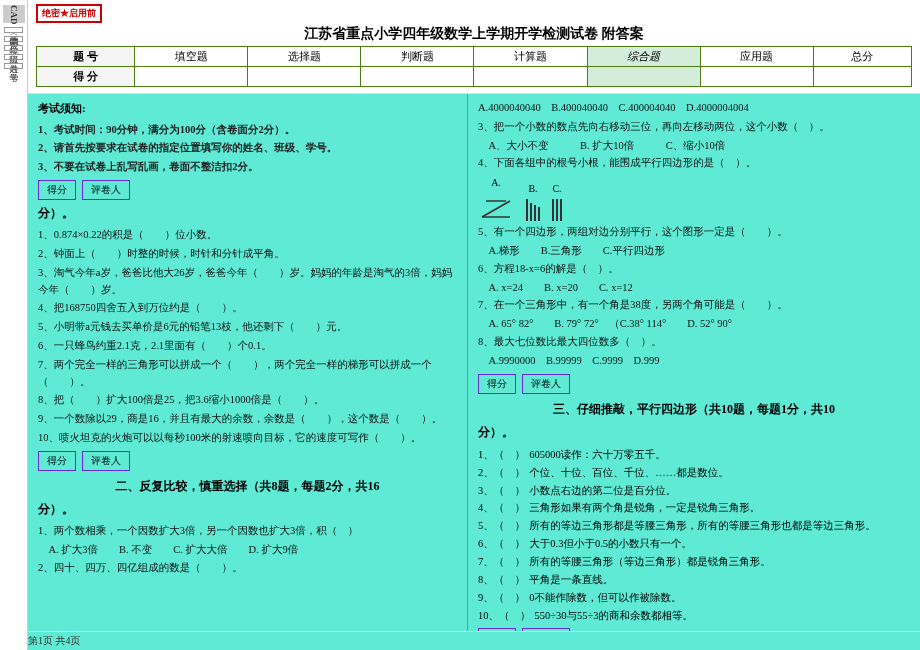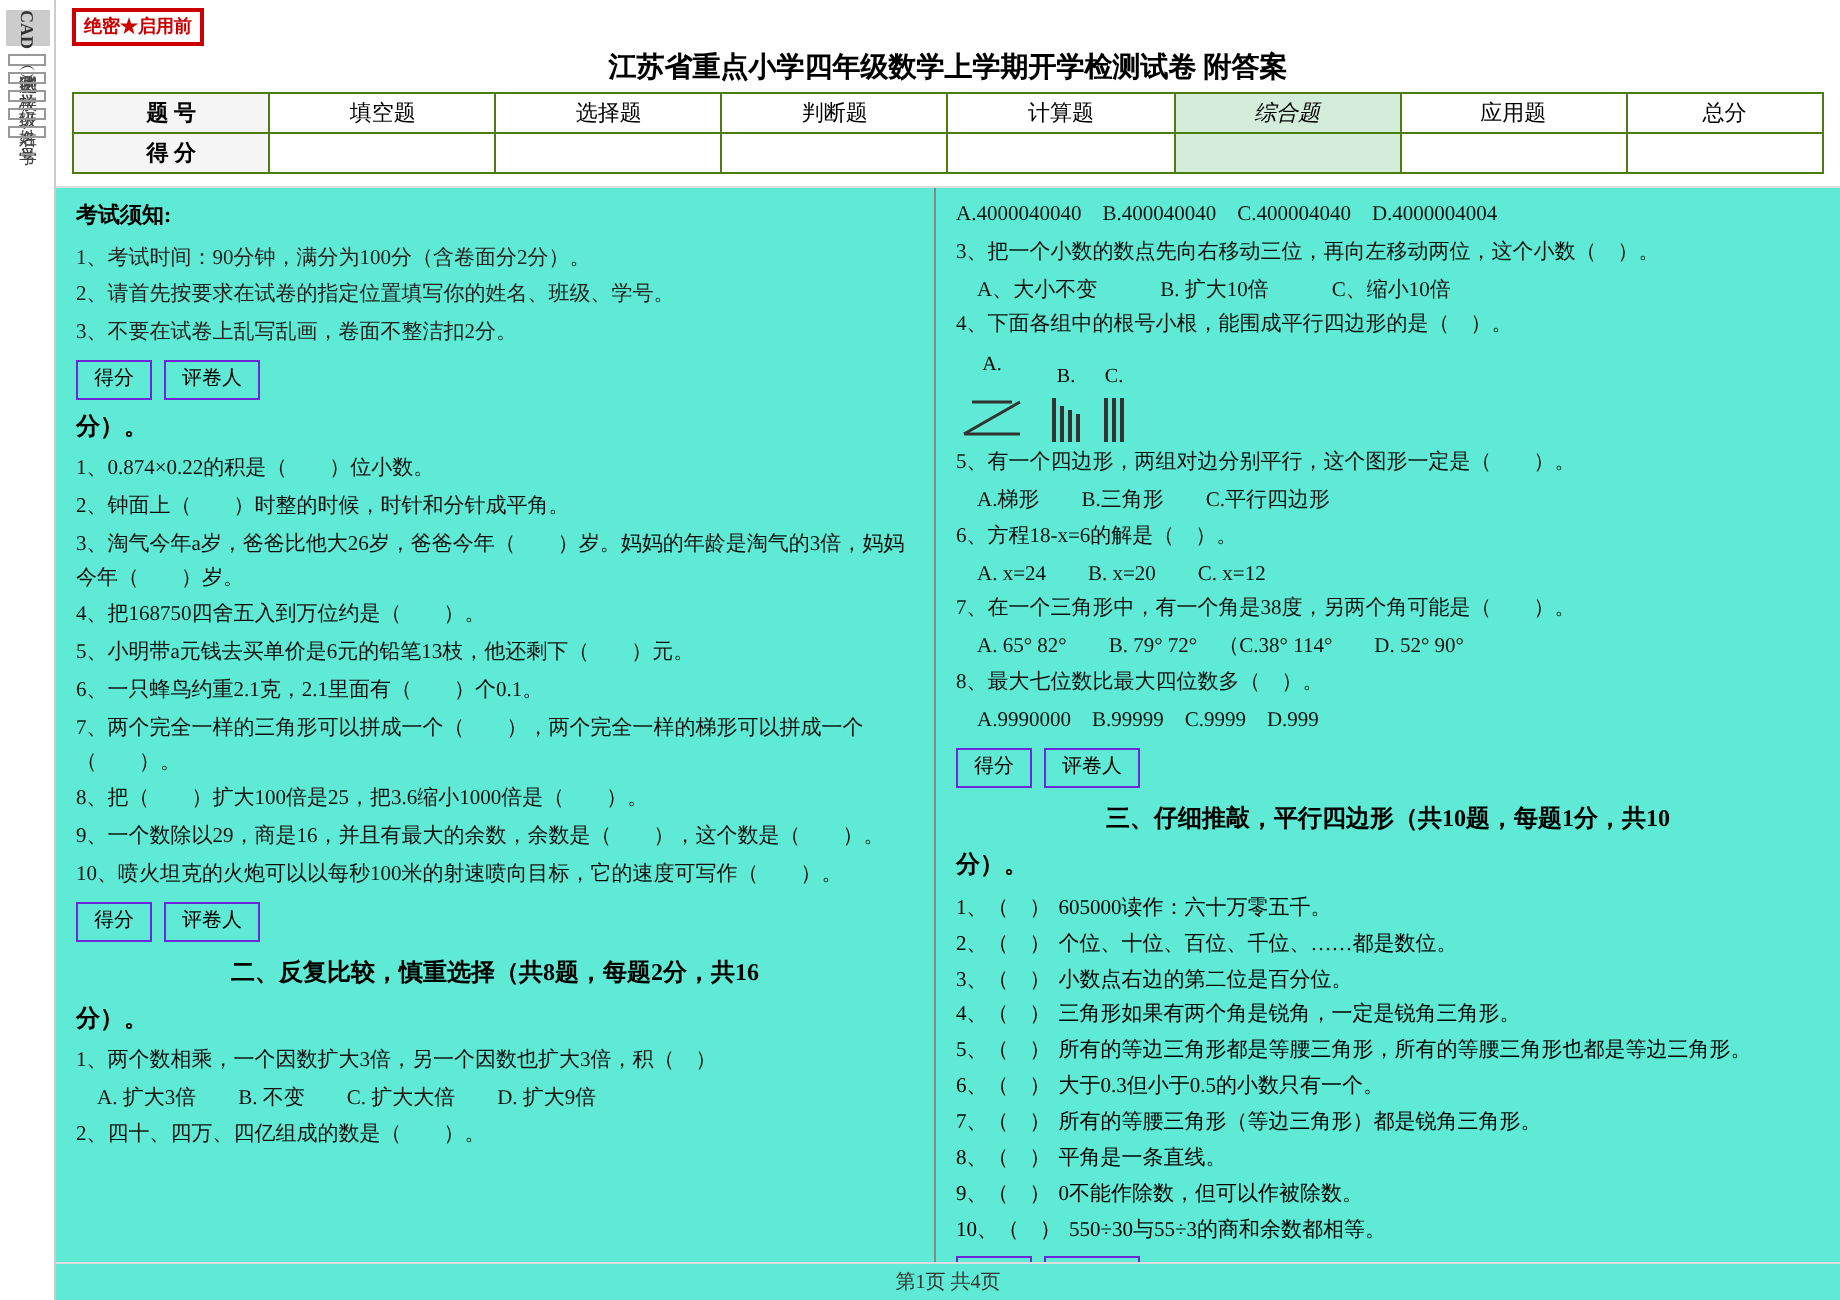--- a/index.html
+++ b/index.html
@@ -125,20 +125,21 @@
     }
     .exam-notes {
       font-weight: bold;
       font-size: 11px;
       margin-bottom: 4px;
     }
     .note-item {
       font-size: 10.5px;
       margin-bottom: 2px;
       color: #222;
+      font-weight: bold;
     }
     .score-row {
       display: flex;
       align-items: center;
       gap: 6px;
       margin: 4px 0;
       font-size: 10px;
     }
     .score-box {
       border: 1px solid #6d28d9;
@@ -146,21 +147,20 @@
       font-size: 10px;
     }
     .question-item {
       font-size: 10.5px;
       margin-bottom: 2px;
       text-indent: 0;
       color: #111;
     }
     
     .page-num {
-      text-align: center;
       font-size: 10px;
       color: #333;
       padding: 2px 0;
       border-top: 1px solid #ddd;
     }
     
     .options-row {
       font-size: 10.5px;
       margin-bottom: 1px;
       color: #111;

